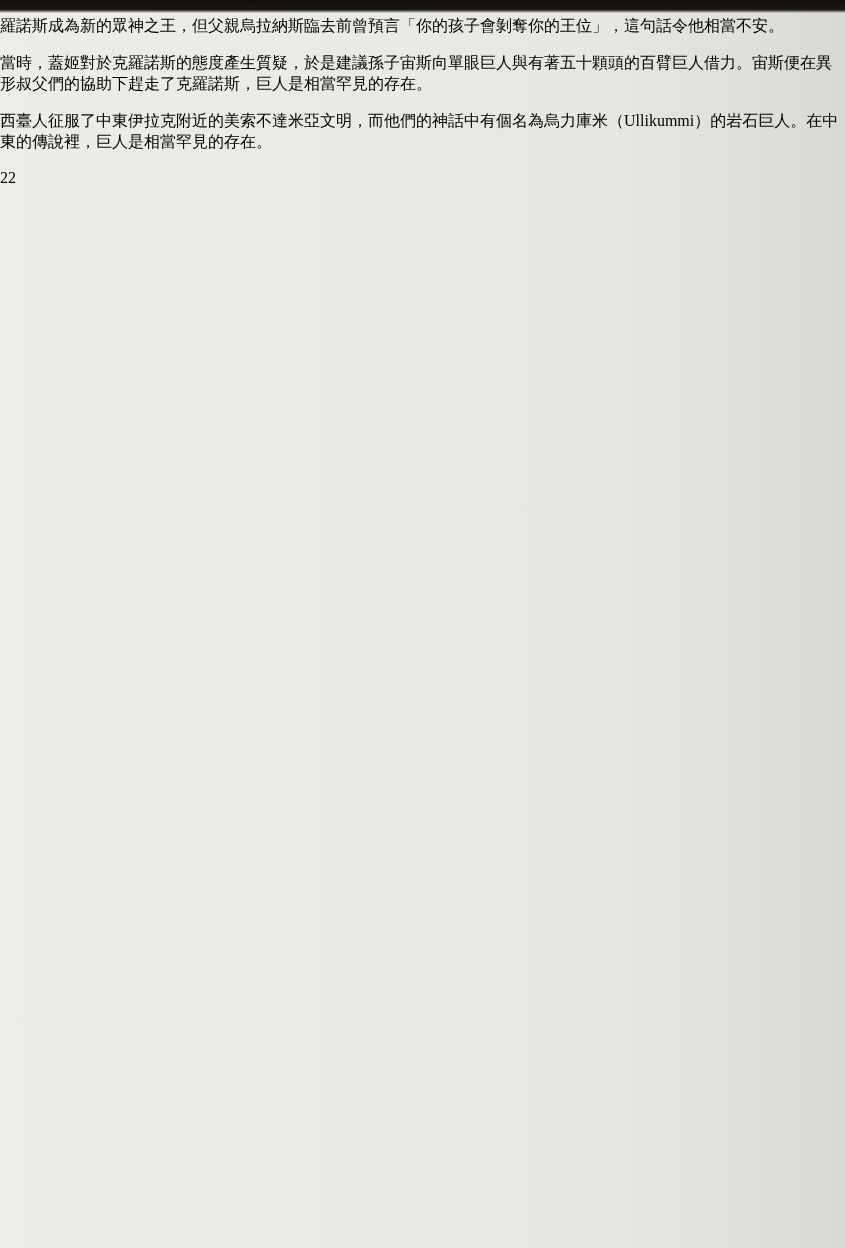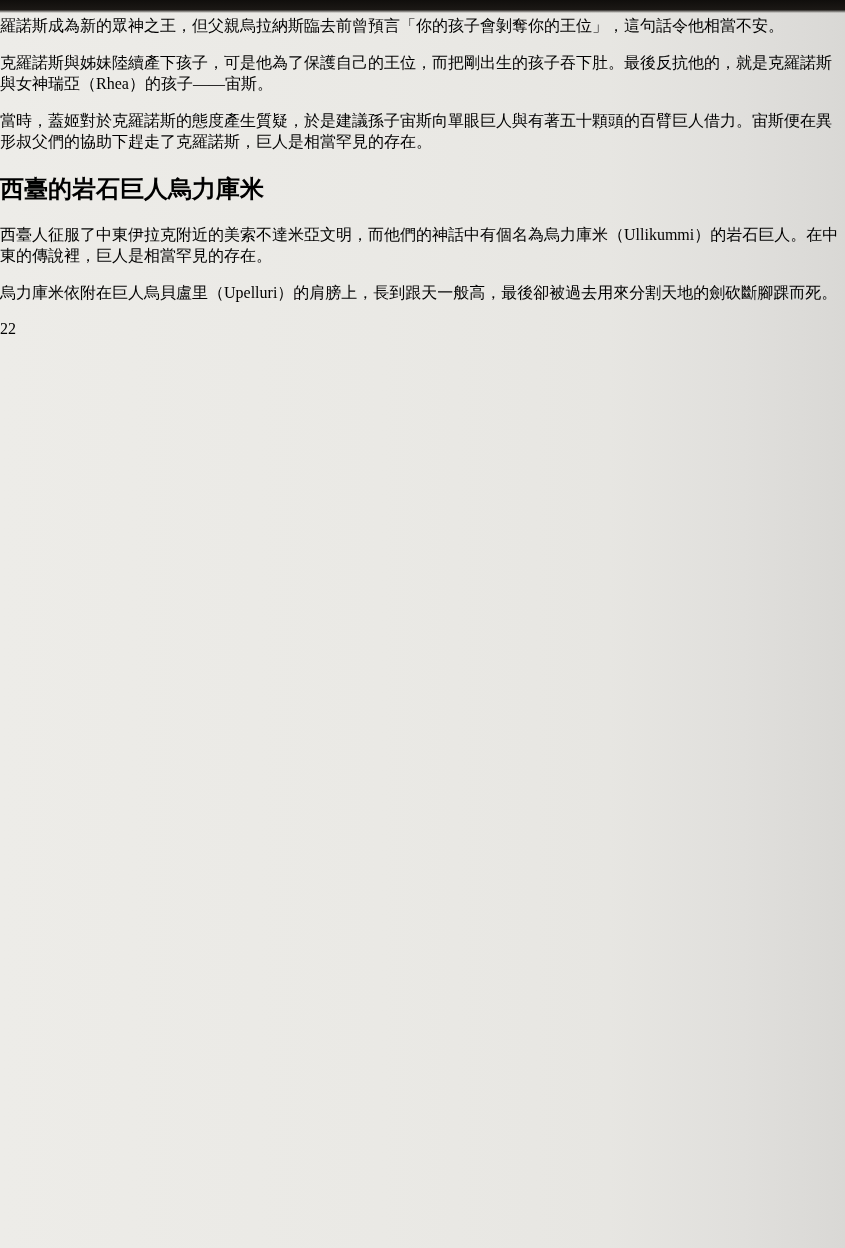--- a/index.html
+++ b/index.html
@@ -58,25 +58,22 @@
     font-family:"Liberation Serif",serif;font-size:21px;color:#4e4c4a;letter-spacing:1px;
   }
 </style>
 </head>
 <body>
 
 <div id="scan">
 
   <div class="page-text">
       <p>羅諾斯成為新的眾神之王，但父親烏拉納斯臨去前曾預言「你的孩子會剝奪你的王位」，這句話令他相當不安。</p>
-      <p class="indent">克羅諾斯與姊妹陸續產下孩子，可是他為了保護自己的王位，而把剛出生的孩子吞下肚。最後反抗他的，就是克羅諾斯與女神瑞亞（Rhea）的孩子——宙斯。</p>
       <p class="indent">當時，蓋姬對於克羅諾斯的態度產生質疑，於是建議孫子宙斯向單眼巨人與有著五十顆頭的百臂巨人借力。宙斯便在異形叔父們的協助下趕走了克羅諾斯，巨人是相當罕見的存在。</p>
-      <h2>西臺的岩石巨人烏力庫米</h2>
       <p class="indent">西臺人征服了中東伊拉克附近的美索不達米亞文明，而他們的神話中有個名為烏力庫米（Ullikummi）的岩石巨人。在中東的傳說裡，巨人是相當罕見的存在。</p>
-      <p class="indent">烏力庫米依附在巨人烏貝盧里（Upelluri）的肩膀上，長到跟天一般高，最後卻被過去用來分割天地的劍砍斷腳踝而死。</p>
     </div>
 
   <div class="page-number">22</div>
 
   <div class="ghost ghost-col g1"></div>
   <div class="ghost ghost-row g2"></div>
   <div class="ghost ghost-col g3"></div>
   <div class="ghost ghost-col g4"></div>
   <div class="scan-band"></div>
 

